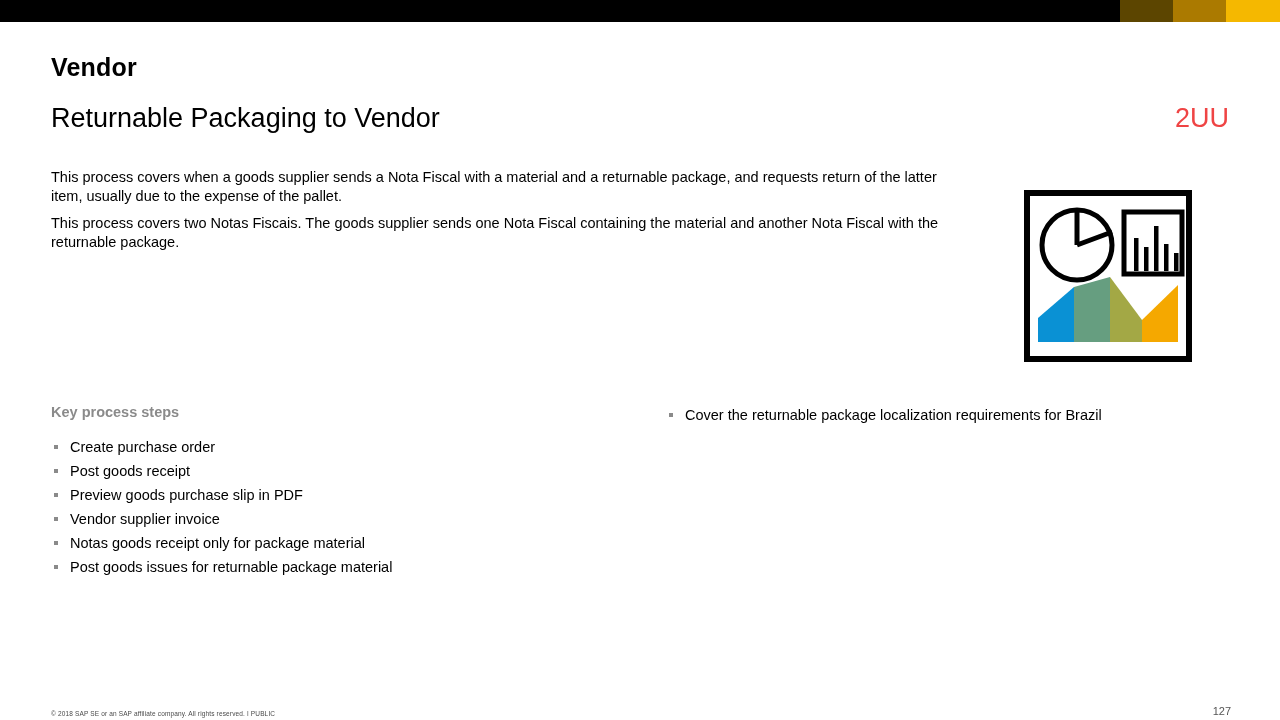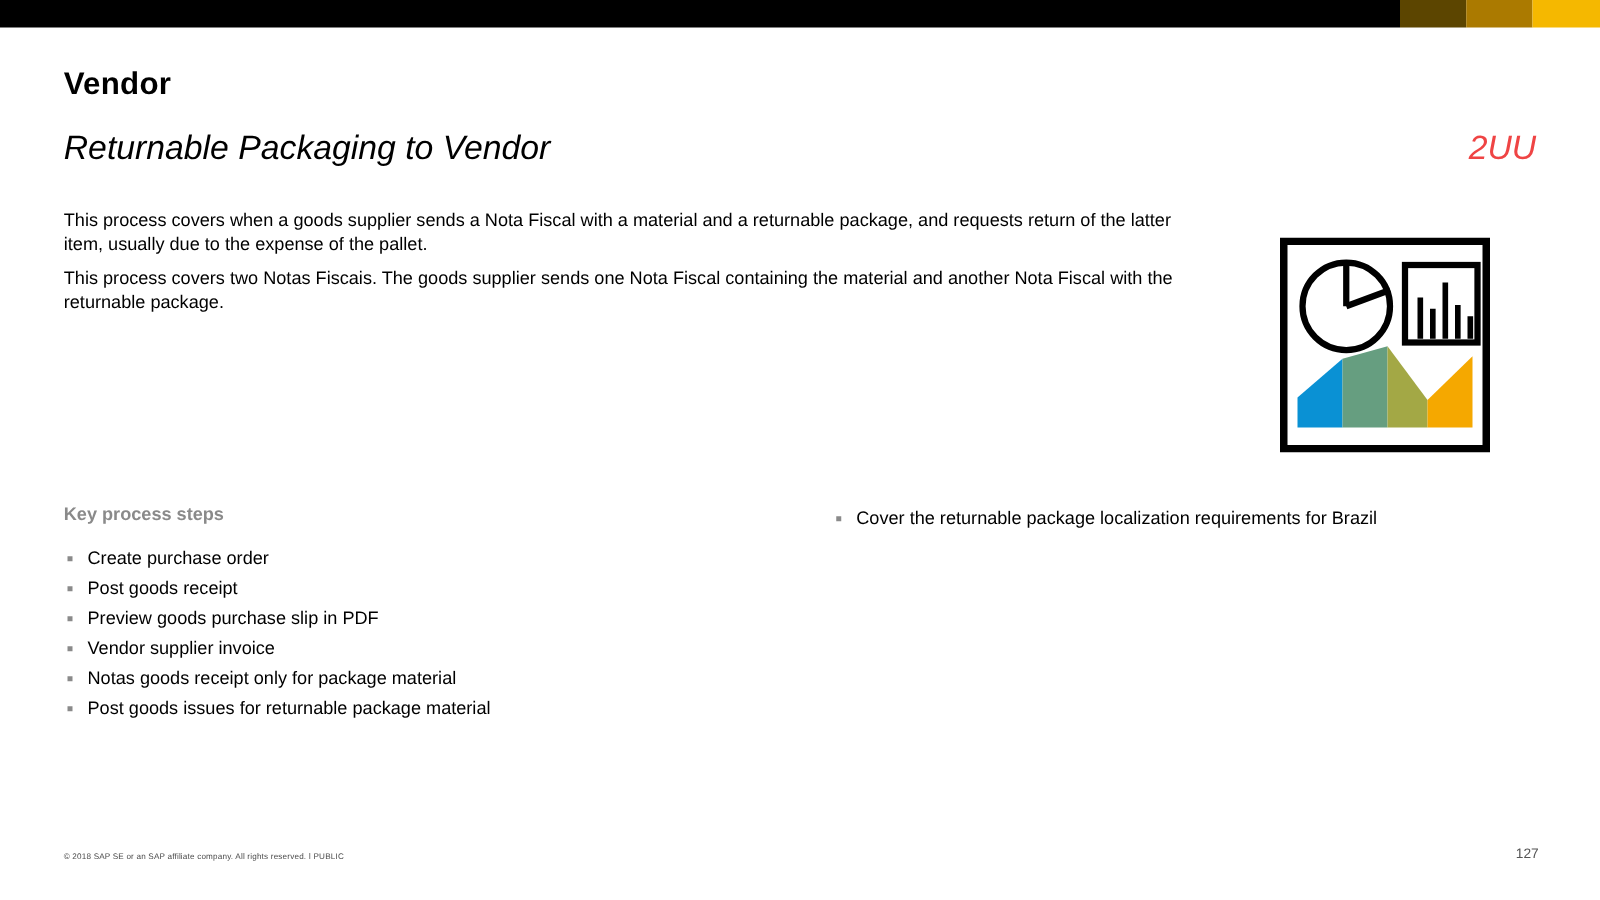--- a/index.html
+++ b/index.html
@@ -41,21 +41,20 @@
     font-weight: bold;
     line-height: 30px;
     letter-spacing: 0.2px;
     color: #000000;
   }
   .title-row {
     display: flex;
     align-items: baseline;
     justify-content: space-between;
     margin-top: 8px;
-    font-style: italic;
   }
   .title {
     font-size: 27px;
     font-weight: 400;
     line-height: 32px;
     color: #000000;
   }
   .scope-id {
     font-size: 27px;
     font-weight: 400;
@@ -125,21 +124,21 @@
     left: 3px;
     top: 10px;
     width: 3.5px;
     height: 3.5px;
     background: #8a8a8a;
   }
 
   
   .footer {
     position: absolute;
-    bottom: 30px;
+    bottom: 2px;
     left: 51px;
     width: 1180px;
     display: flex;
     align-items: flex-end;
     justify-content: space-between;
   }
   .copyright {
     font-size: 6.5px;
     color: #4a4a4a;
     line-height: 9px;

